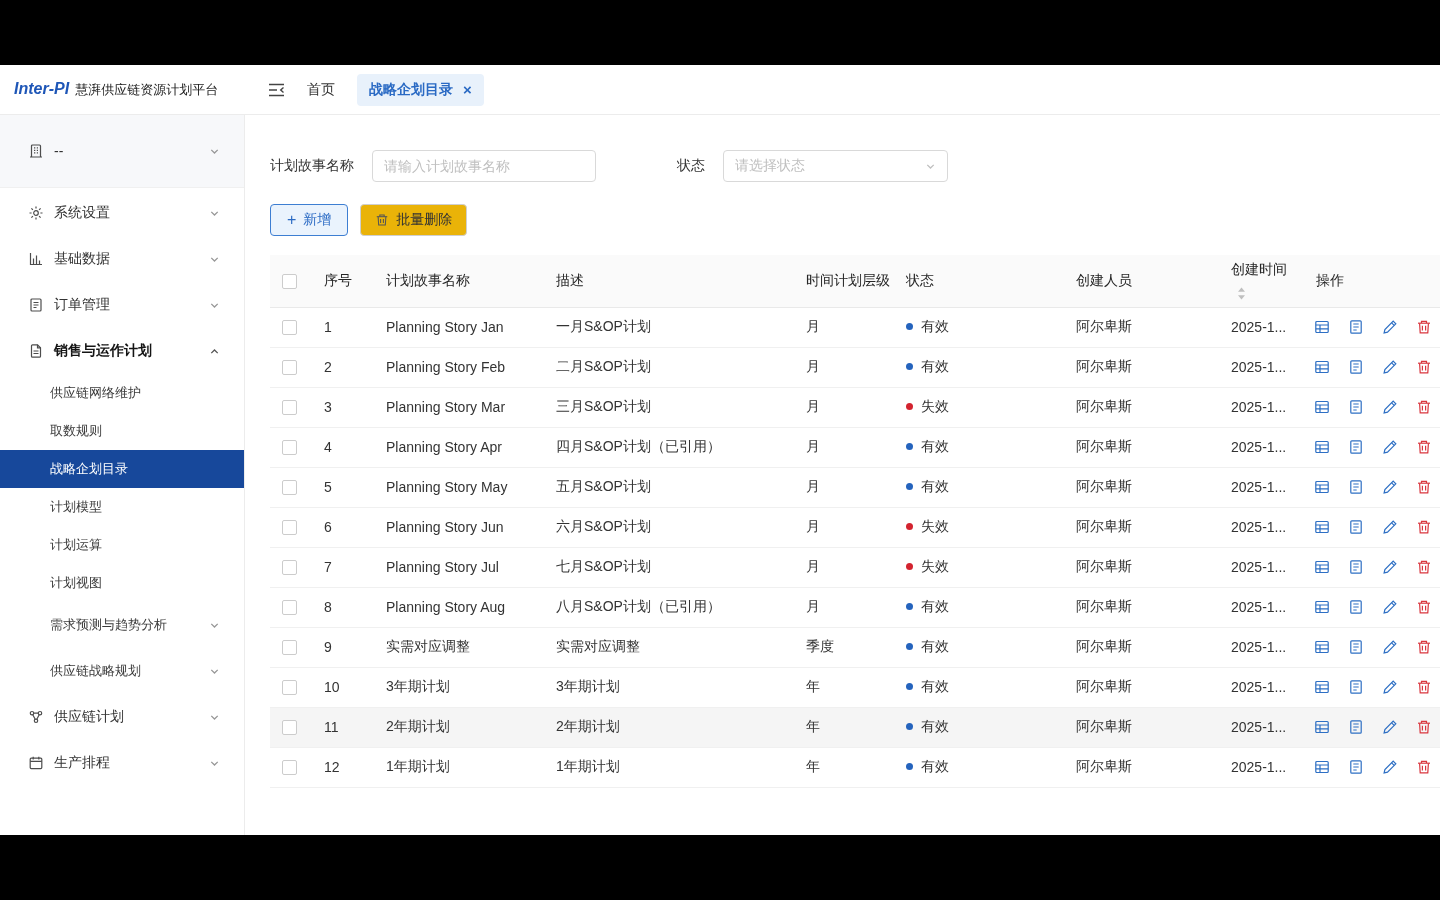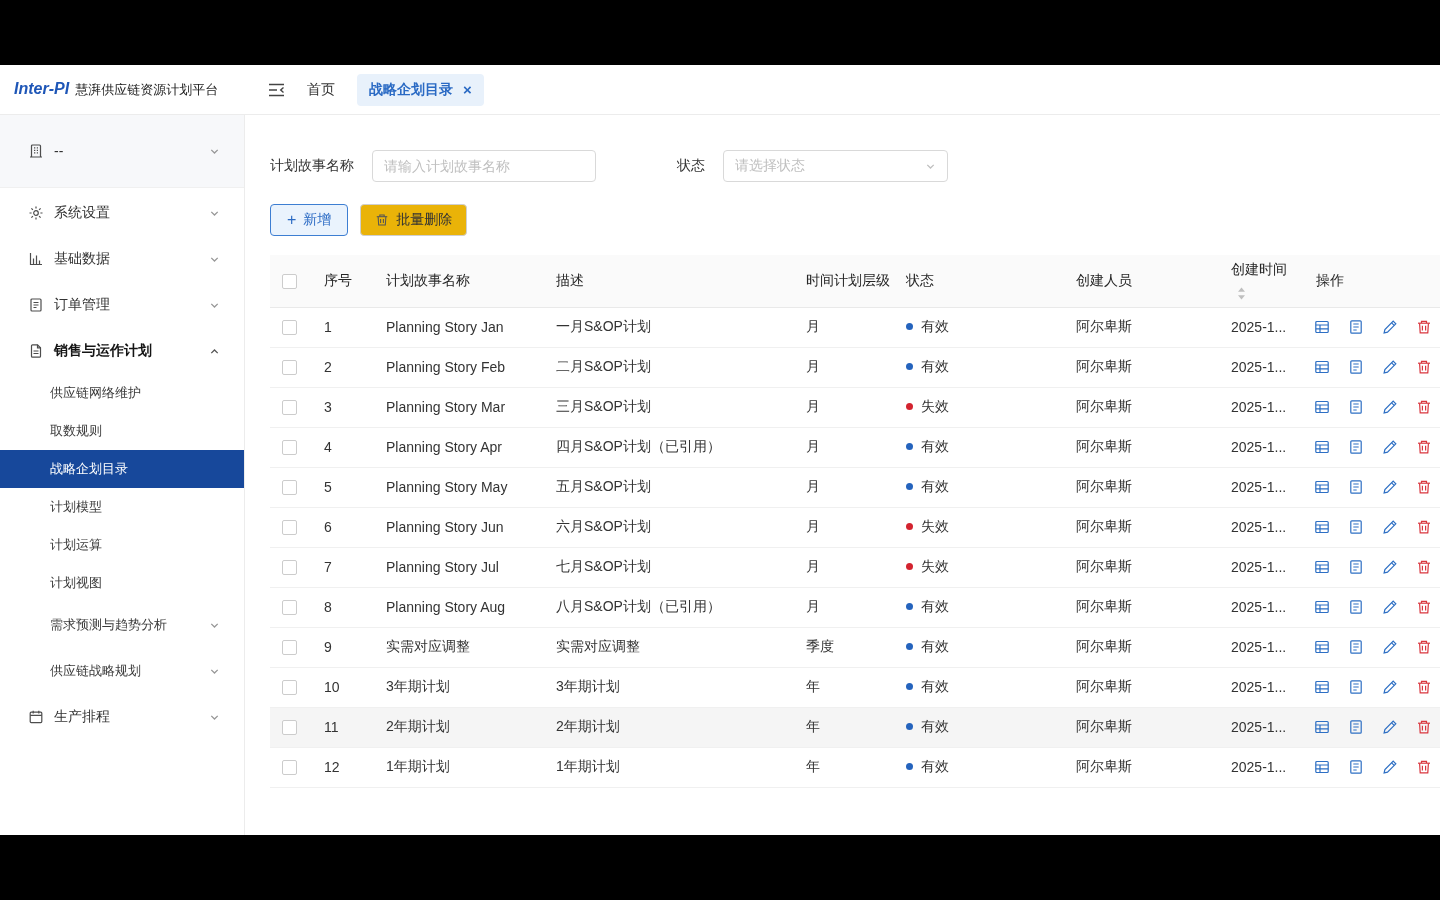--- a/index.html
+++ b/index.html
@@ -206,20 +206,36 @@
                 <svg width="11" height="11" viewBox="0 0 12 12" fill="none">
                   <path d="M2.5 4.2L6 7.7l3.5-3.5" stroke="currentColor" stroke-width="1.4"></path>
                 </svg>
               </span>
           </div>
         </div>
 
         <div class="menu-item">
           <span class="micon">
               <svg width="16" height="16" viewBox="0 0 16 16" fill="none" stroke="currentColor" stroke-width="1.2">
+                <circle cx="4" cy="4.2" r="1.7"></circle>
+                <circle cx="12" cy="4.2" r="1.7"></circle>
+                <circle cx="8" cy="11.8" r="1.7"></circle>
+                <path d="M5.7 4.2h4.6M4.8 5.8l2.4 4.5M11.2 5.8L8.8 10.3"></path>
+              </svg>
+            </span>
+          <span class="mlabel">供应链计划</span>
+          <span class="chev">
+              <svg width="11" height="11" viewBox="0 0 12 12" fill="none">
+                <path d="M2.5 4.2L6 7.7l3.5-3.5" stroke="currentColor" stroke-width="1.4"></path>
+              </svg>
+            </span>
+        </div>
+        <div class="menu-item">
+          <span class="micon">
+              <svg width="16" height="16" viewBox="0 0 16 16" fill="none" stroke="currentColor" stroke-width="1.2">
                 <rect x="2.2" y="3.2" width="11.6" height="10.4" rx="1"></rect>
                 <path d="M2.2 6.4h11.6M5.2 1.8v2.8M10.8 1.8v2.8"></path>
               </svg>
             </span>
           <span class="mlabel">生产排程</span>
           <span class="chev">
               <svg width="11" height="11" viewBox="0 0 12 12" fill="none">
                 <path d="M2.5 4.2L6 7.7l3.5-3.5" stroke="currentColor" stroke-width="1.4"></path>
               </svg>
             </span>

